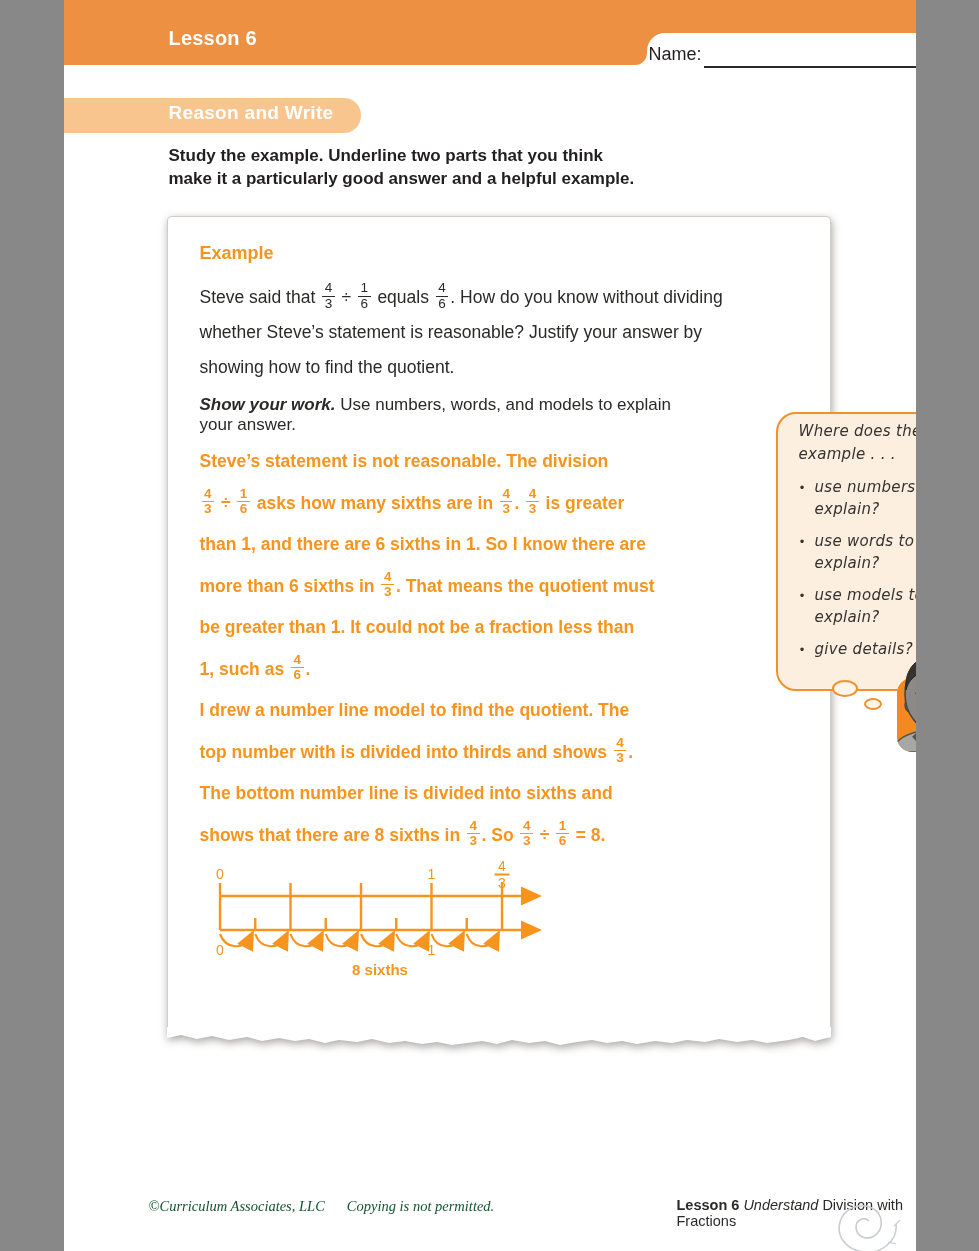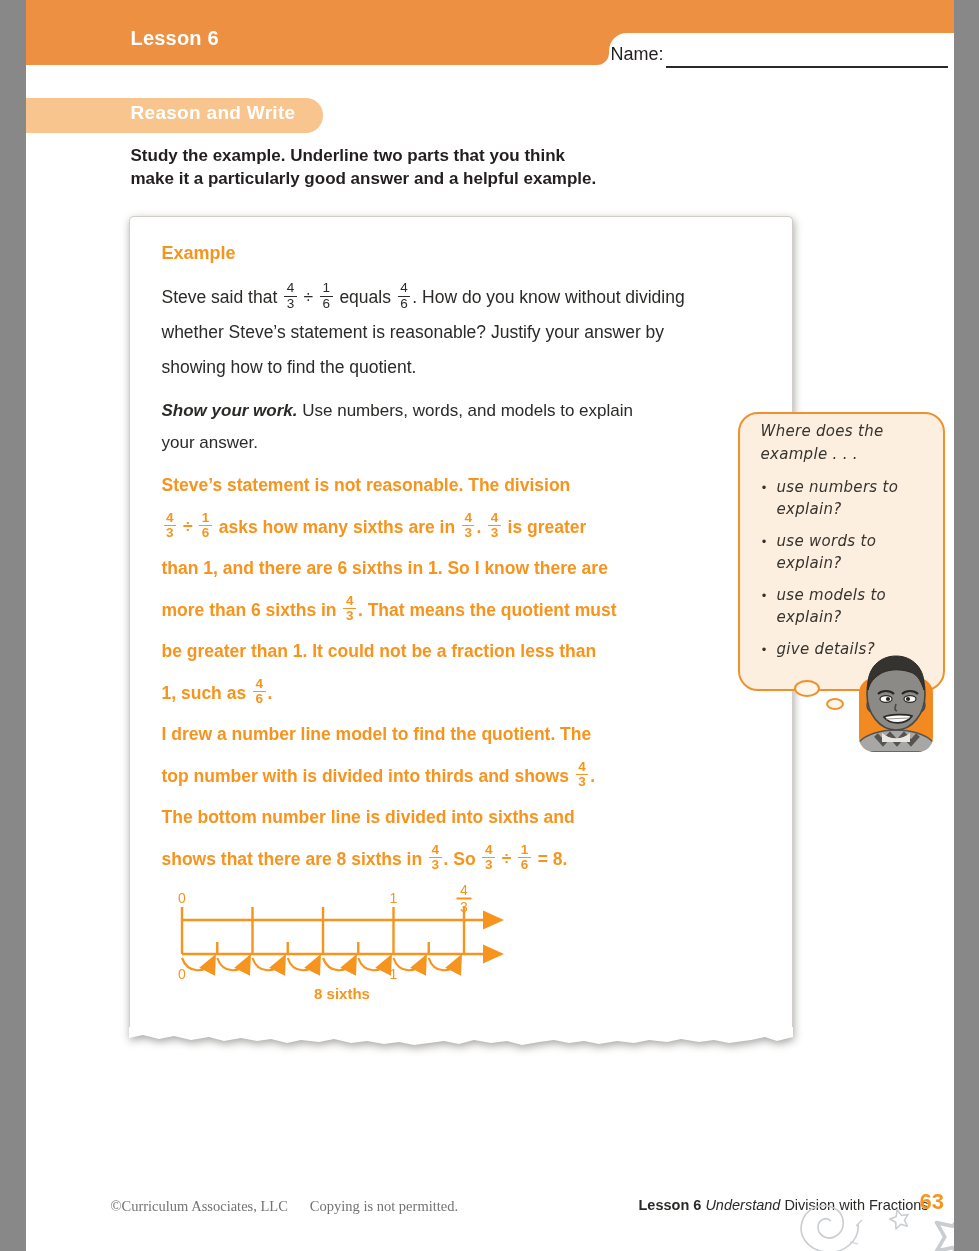--- a/index.html
+++ b/index.html
@@ -1,57 +1,57 @@
 <!DOCTYPE html>
 <html><head>
 <meta charset="utf-8">
 <style>
   * { margin:0; padding:0; box-sizing:border-box; }
   body { background:#888; }
   .page {
-    position:relative; width:928px; height:1251px; background:#ffffff;
+    position:relative; width:852px; height:1251px; background:#ffffff;
     font-family:"Liberation Sans", sans-serif; overflow:hidden; margin:0 auto;
   }
   
   .hdr-svg { position:absolute; left:0; top:0; }
   .lesson-label { position:absolute; left:105px; top:27px; color:#fff; font-size:20px; font-weight:bold; letter-spacing:.2px; }
   .name-row { position:absolute; left:585px; top:44px; font-size:18px; color:#231f20; }
   .name-line { position:absolute; left:640px; top:66px; width:282px; border-bottom:2px solid #2b2a28; height:0; }
   
   .band { position:absolute; left:0; top:98px; width:297px; height:35px; background:#f9c58e; border-radius:0 17px 17px 0; }
   .band-title { position:absolute; left:105px; top:102px; color:#fff; font-size:19px; font-weight:bold; letter-spacing:.3px; }
   .instruction { position:absolute; left:105px; top:144px; font-size:17px; font-weight:bold; color:#231f20; line-height:23px; }
   
   .card-wrap { position:absolute; left:103px; top:216px; width:664px; filter:drop-shadow(1px 3px 4px rgba(60,55,50,.45)); }
   .card-body { background:#fff; border:1px solid #d2cdc8; border-bottom:none; border-radius:5px 5px 0 0; width:664px; height:812px; padding:14px 28px 0 32px; overflow:hidden; }
   .torn { display:block; margin-top:-1px; }
   .card-title { color:#f7941e; font-size:18px; font-weight:bold; margin-top:12px; }
   .problem { margin-top:16px; font-size:17.5px; color:#2b2a28; line-height:35px; max-width:552px; }
-  .work-para { margin-top:10px; font-size:17px; color:#2b2a28; line-height:32px; max-width:505px; }
+  .work-para { margin-top:10px; font-size:17px; color:#2b2a28; line-height:20px; max-width:505px; }
   .work-bold { font-weight:bold; font-style:italic; }
   .answer { margin-top:6px; color:#f7941e; font-weight:bold; font-size:17.5px; }
   .ans-line { height:41.5px; line-height:41.5px; white-space:nowrap; }
   
   .fr { display:inline-flex; flex-direction:column; align-items:center; vertical-align:middle; line-height:1.08; font-size:13.5px; margin:0 2px; position:relative; top:-2px; }
   .fr .d { border-top:1.6px solid currentColor; padding:0 2.5px; }
   .fr .n { padding:0 2.5px; }
   .figure { margin-top:4px; margin-left:8px; }
   
   .bubble { position:absolute; left:712px; top:412px; width:207px; height:279px; background:#fcefe0; border:2.5px solid #f0912d; border-radius:20px; padding:6px 24px 10px 21px; z-index:5;
             font-family:"DejaVu Sans", sans-serif; font-style:italic; font-size:15px; color:#36332f; letter-spacing:.3px; }
   .bubble-intro { line-height:23px; }
   .bubble-bullets { margin-top:9px; }
   .bullet-row { display:flex; margin-top:10px; line-height:22px; }
   .bullet-dot { width:16px; flex:0 0 16px; font-size:12px; padding-top:1px; }
   .thought { position:absolute; background:#fdf5ea; border:2px solid #f0912d; border-radius:50%; z-index:6; }
   .thought-1 { left:768px; top:680px; width:26px; height:17px; }
   .thought-2 { left:800px; top:698px; width:18px; height:12px; }
   .boy { position:absolute; left:820px; top:638px; z-index:7; }
   
-  .foot-left { position:absolute; left:85px; top:1198px; font-family:"Liberation Serif", serif; font-size:14.5px; color:#737373; }
+  .foot-left { position:absolute; left:85px; top:1198px; font-family:"Liberation Serif", serif; font-size:14.5px; color:#14532d;font-style:italic; }
   .foot-left .gap { display:inline-block; width:22px; }
   .foot-right { position:absolute; left:613px; top:1197px; font-size:14.5px; color:#2b2a28; }
   .foot-right .b { font-weight:bold; }
   .foot-right .i { font-style:italic; }
   .page-num { position:absolute; left:894px; top:1189px; color:#f7941e; font-size:22px; font-weight:bold; }
   .decor { position:absolute; left:770px; top:1180px; }
 </style>
 </head>
 <body>
 

